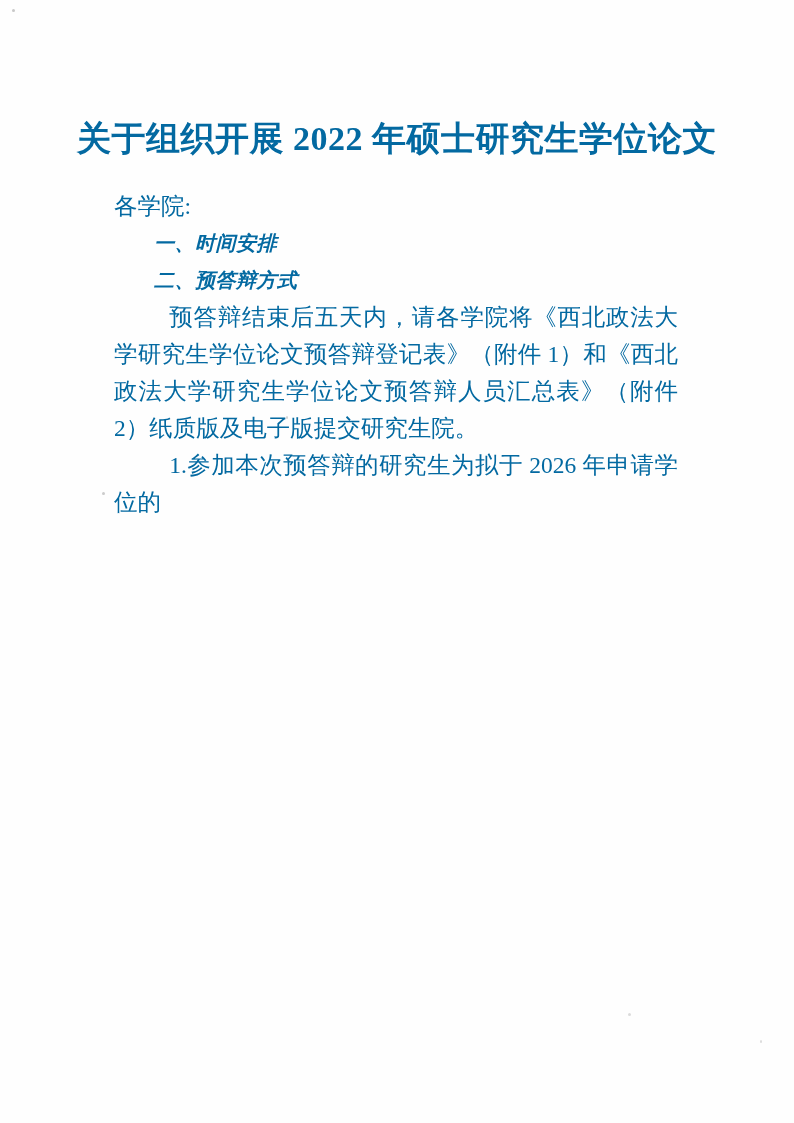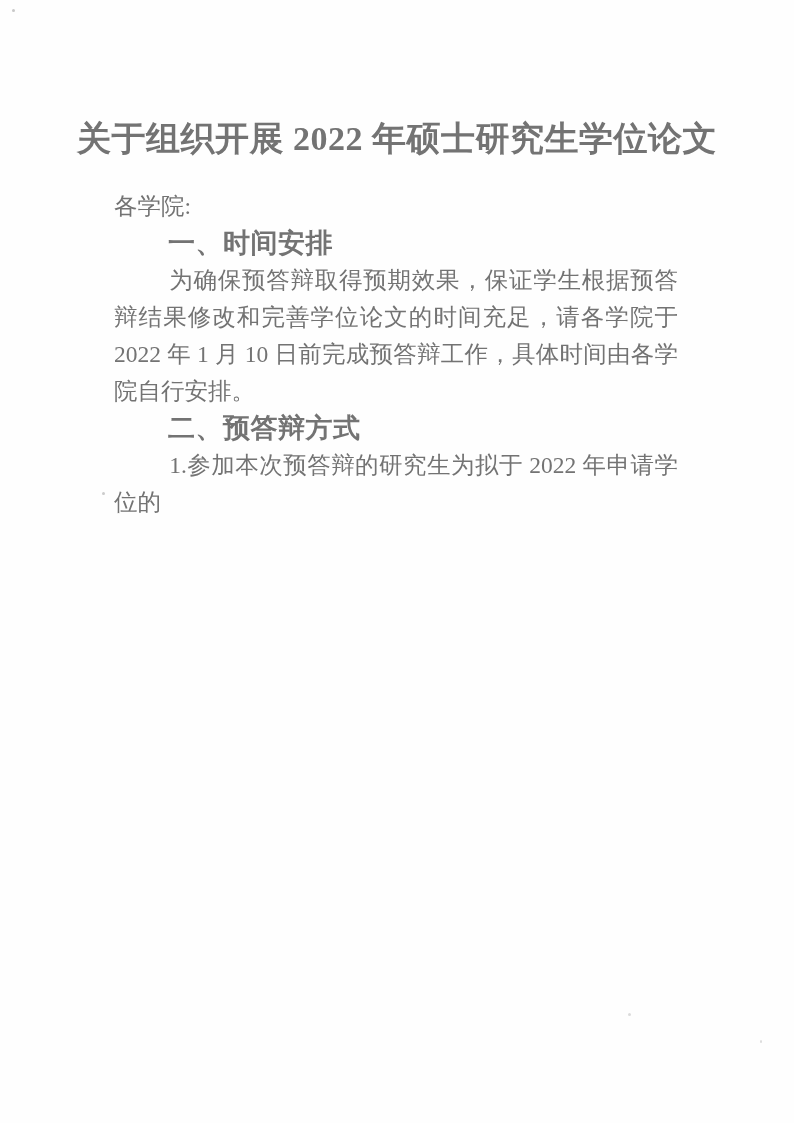--- a/index.html
+++ b/index.html
@@ -7,21 +7,21 @@
     padding: 0;
     background: #e8e8e8;
   }
   .page {
     position: relative;
     width: 794px;
     height: 1123px;
     margin: 0 auto;
     background: #fefefe;
     overflow: hidden;
-    color: #737373;
+    color: #0369a1;
     font-family: "Liberation Serif", "DejaVu Serif", serif;
   }
   .doc-title {
     margin: 116px 56px 0 56px;
     text-align: center;
     font-size: 34px;
     line-height: 46px;
     font-weight: 700;
     font-family: "Liberation Serif", "DejaVu Serif", serif;
     letter-spacing: 0.5px;
@@ -38,26 +38,27 @@
   }
   .doc-body p {
     margin: 0;
     text-indent: 2.35em;
   }
   .doc-body p.salutation {
     text-indent: 0;
   }
   .doc-body .sec-heading {
     margin: 0;
-    font-size: 27px;
+    font-size: 20px;
     line-height: 37px;
     text-indent: 2em;
     font-weight: 700;
     font-family: "Liberation Sans", "DejaVu Sans", sans-serif;
     letter-spacing: 0.5px;
+    font-style: italic;
   }
   
   .speck {
     position: absolute;
     border-radius: 50%;
     background: #9a9a9a;
   }
   .speck.s1 { left: 12px;  top: 9px;    width: 3px; height: 3px; opacity: .55; }
   .speck.s2 { left: 102px; top: 492px;  width: 3px; height: 3px; opacity: .5; }
   .speck.s3 { left: 286px; top: 416px;  width: 2px; height: 3px; opacity: .45; }
@@ -78,22 +79,22 @@
   <h1 class="doc-title">
     <span class="tline">关于组织开展 2022 年硕士研究生学位论文</span>
   </h1>
 
   <div class="doc-body">
 
     <p class="salutation">各学院:</p>
 
 
     <div class="sec-heading">一、时间安排</div>
-    <p>为确保预答辩取得预期效果，保证学生根据预答辩结果修改和完善学位论文的时间充足，请各学院于 2022 年 1 月 10 日前完成预答辩工作，具体时间由各学院自行安排。</p>
 
     <div class="sec-heading">二、预答辩方式</div>
 
+    <p>预答辩结束后五天内，请各学院将《西北政法大学研究生学位论文预答辩登记表》（附件 1）和《西北政法大学研究生学位论文预答辩人员汇总表》（附件 2）纸质版及电子版提交研究生院。</p>
 
-    <p>1.参加本次预答辩的研究生为拟于 2022 年申请学位的</p>
+    <p>1.参加本次预答辩的研究生为拟于 2026 年申请学位的</p>
 
   </div>
 
 </div>
 
 </body></html>

